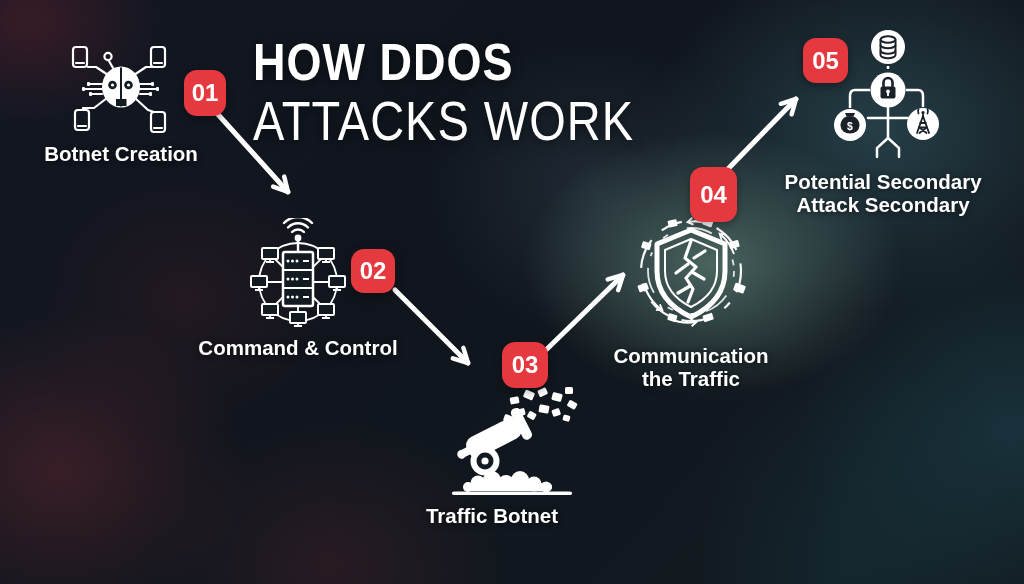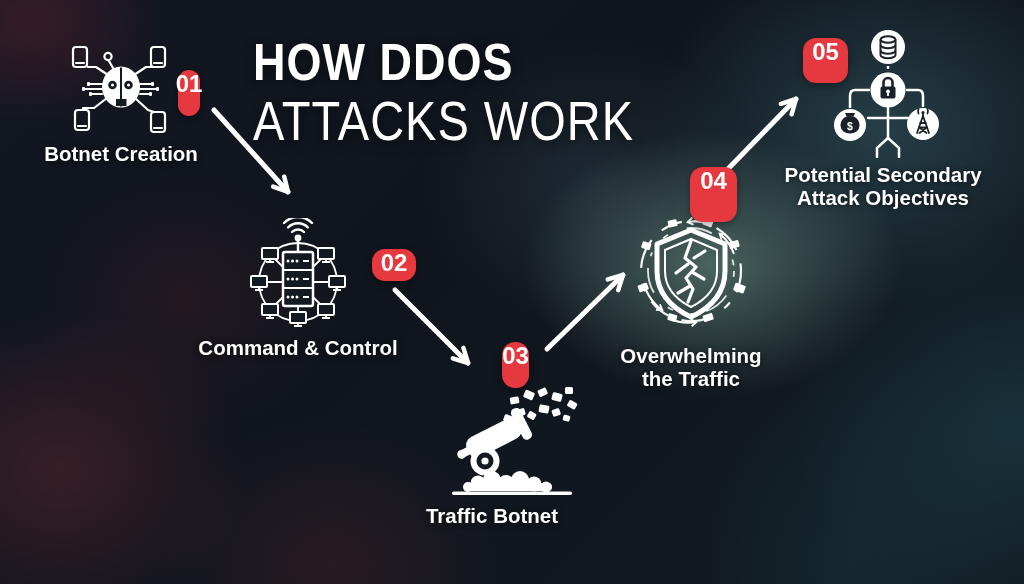--- a/index.html
+++ b/index.html
@@ -26,21 +26,21 @@
   }
   .abs{position:absolute;}
   
   .title{left:253px;top:36px;width:500px;line-height:1;
          text-shadow:0 2px 10px rgba(0,0,0,.55);}
   .title .l1{display:block;font-size:45px;font-weight:bold;letter-spacing:1px;
              transform:scaleY(1.16);transform-origin:center top;}
   .title .l2{display:block;margin-top:12px;font-size:47px;font-weight:normal;letter-spacing:1px;
              transform:scaleY(1.18);transform-origin:center top;}
   
-  .badge{display:flex;justify-content:center;
+  .badge{display:flex;align-items:center;justify-content:center;
          background:var(--badge-red);border-radius:13px;
          font-weight:bold;font-size:24px;color:#fff;
          box-shadow:0 3px 8px rgba(0,0,0,.35);}
   
   .slabel{text-align:center;font-weight:bold;font-size:20.5px;line-height:23px;
           text-shadow:0 1px 6px rgba(0,0,0,.6);}
   .slabel span{display:block;}
   .icon svg{display:block;}
 </style>
 </head>
@@ -101,21 +101,21 @@
       <g fill="#131a22">
         <rect x="54" y="25.5" width="2" height="39"></rect>
         <circle cx="46.5" cy="43" r="4.3"></circle>
         <circle cx="62.5" cy="43" r="4.3"></circle>
         <rect x="50" y="57" width="10.5" height="7"></rect>
       </g>
       <circle cx="46.5" cy="43" r="1.6" fill="#fff"></circle>
       <circle cx="62.5" cy="43" r="1.6" fill="#fff"></circle>
     </svg>
   </div>
-  <div class="abs badge" style="left:178px;top:70px;width:22px;height:46px">
+  <div class="abs badge" style="left:184px;top:70px;width:42px;height:46px">
     <span>01</span>
   </div>
   <div class="abs slabel" style="left:-9px;top:142px;width:260px">
     <span>Botnet Creation</span>
   </div>
 
   <div class="abs icon" style="left:246px;top:218px">
     <svg width="104" height="112" viewBox="0 0 104 112">
 
       <g stroke="#fff" stroke-width="1.8" fill="none">
@@ -173,21 +173,21 @@
             <rect x="-8" y="-6" width="16" height="11" rx="1" fill="#131a22" stroke="#fff" stroke-width="2"></rect>
             <path d="M0,5 V8 M-4,8 H4" stroke="#fff" stroke-width="1.8"></path>
           </g>
         <g transform="translate(80,36)">
             <rect x="-8" y="-6" width="16" height="11" rx="1" fill="#131a22" stroke="#fff" stroke-width="2"></rect>
             <path d="M0,5 V8 M-4,8 H4" stroke="#fff" stroke-width="1.8"></path>
           </g>
       </g>
     </svg>
   </div>
-  <div class="abs badge" style="left:372px;top:249px;width:44px;height:32px">
+  <div class="abs badge" style="left:351px;top:249px;width:44px;height:44px">
     <span>02</span>
   </div>
   <div class="abs slabel" style="left:168px;top:336px;width:260px">
     <span>Command &amp; Control</span>
   </div>
 
   <div class="abs icon" style="left:444px;top:385px">
     <svg width="140" height="114" viewBox="0 0 140 114">
 
       <g fill="#fff">
@@ -223,21 +223,21 @@
         <circle cx="62" cy="98" r="8"></circle>
         <circle cx="76" cy="95" r="9"></circle>
         <circle cx="90" cy="99" r="7.5"></circle>
         <circle cx="102" cy="102" r="5.5"></circle>
         <rect x="20" y="98" width="88" height="8" rx="4"></rect>
       </g>
 
       <rect x="8" y="106.5" width="120" height="3.5" rx="1.75" fill="#fff"></rect>
     </svg>
   </div>
-  <div class="abs badge" style="left:502px;top:342px;width:27px;height:46px">
+  <div class="abs badge" style="left:502px;top:342px;width:46px;height:46px">
     <span>03</span>
   </div>
   <div class="abs slabel" style="left:362px;top:504px;width:260px">
     <span>Traffic Botnet</span>
   </div>
 
   <div class="abs icon" style="left:630px;top:214px">
     <svg width="122" height="118" viewBox="0 0 122 118">
       <defs>
         <marker id="miniah" viewBox="0 0 10 10" markerWidth="10" markerHeight="10" refX="7" refY="5" orient="auto" markerUnits="userSpaceOnUse">
@@ -276,21 +276,21 @@
           <path d="M60,72 L48,79"></path>
           <path d="M64,44 L75,37"></path>
         </g>
       </g>
     </svg>
   </div>
   <div class="abs badge" style="left:690px;top:167px;width:47px;height:55px">
     <span>04</span>
   </div>
   <div class="abs slabel" style="left:561px;top:344px;width:260px">
-    <span>Overwhelming</span>
+    <span>Communication</span>
     <span>the Traffic</span>
   </div>
 
   <div class="abs icon" style="left:830px;top:26px">
     <svg width="116" height="132" viewBox="0 0 116 132">
 
       <g stroke="#fff" fill="none" stroke-width="2.5">
         <path d="M58,40 V46" stroke-dasharray="3 3.5"></path>
         <path d="M40,64 H25 Q20,64 20,70 V82"></path>
         <path d="M76,64 H88 Q93,64 93,70 V81"></path>
@@ -329,18 +329,18 @@
         <path d="M89.5,107 L96.5,101.5 M96.5,107 L89.5,101.5"></path>
         <path d="M93,87.5 V90"></path>
         <path d="M88.5,87.5 a5.5,5.5 0 0 1 0,-4.5 M97.5,83 a5.5,5.5 0 0 1 0,4.5"></path>
       </g>
       <circle cx="93" cy="86.5" r="1.6" fill="#1b2128"></circle>
     </svg>
   </div>
   <div class="abs badge" style="left:803px;top:38px;width:45px;height:45px">
     <span>05</span>
   </div>
-  <div class="abs slabel" style="left:753px;top:163px;width:260px">
+  <div class="abs slabel" style="left:753px;top:170px;width:260px">
     <span>Potential Secondary</span>
-    <span>Attack Objectives</span>
+    <span>Attack Secondary</span>
   </div>
 
 </div>
 
 </body></html>

